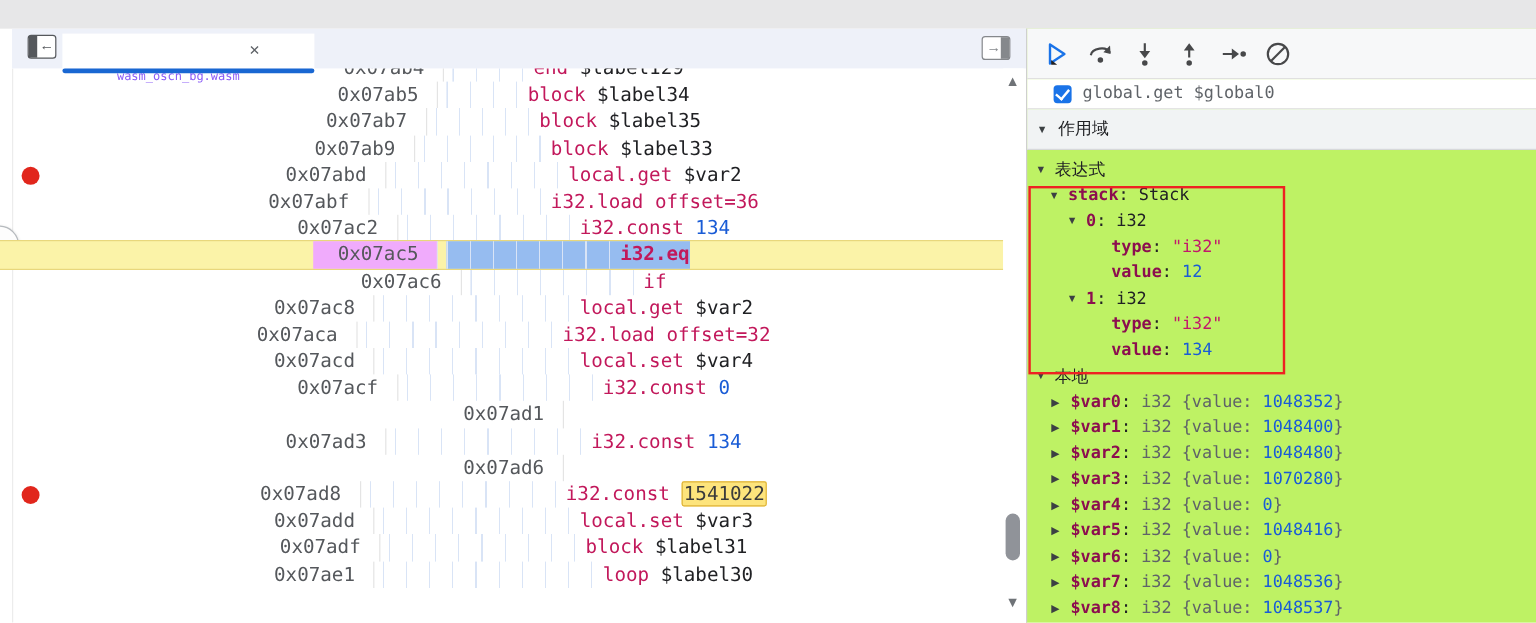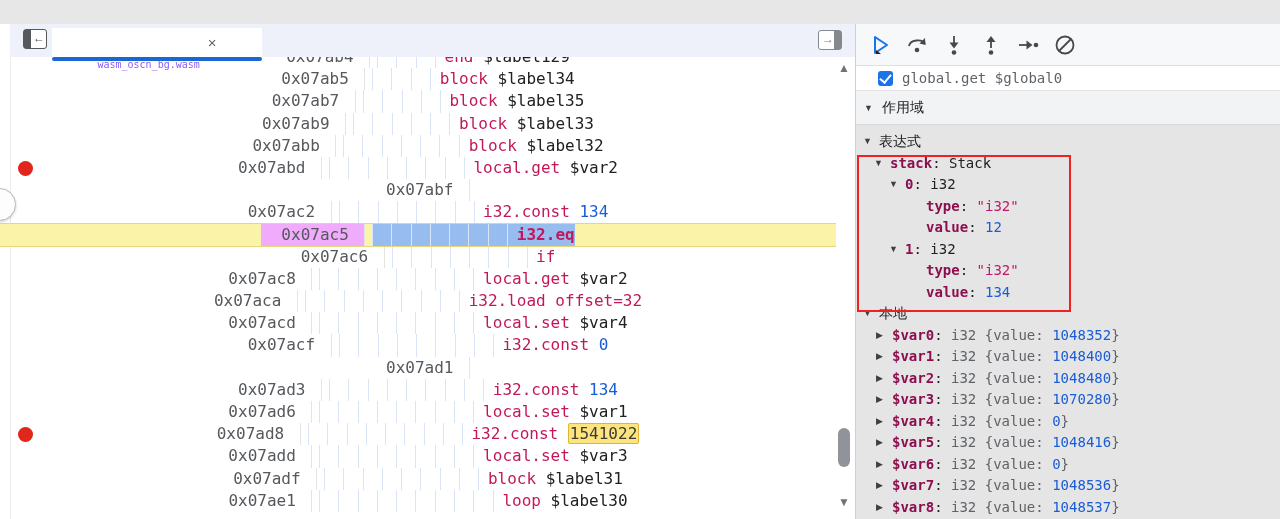--- a/index.html
+++ b/index.html
@@ -52,21 +52,21 @@
   .halfcircle { position:absolute; left:-17px; top:164px; width:33px; height:33px; border-radius:50%;
                 background:#fdfdfd; border:1px solid #b6babe; box-shadow:0 1px 3px rgba(0,0,0,.18); }
 
   
   .vscroll { position:absolute; right:2px; top:33px; width:17px; height:462px; background:#fff; }
   .vscroll .up { position:absolute; top:4px; left:2px; color:#6f7377; font-size:12px; }
   .vscroll .down { position:absolute; bottom:10px; left:2px; color:#6f7377; font-size:12px; }
   .vscroll .thumb { position:absolute; left:2px; top:371px; width:12px; height:39px; background:#909399; border-radius:6px; }
 
   
-  .sidebar { position:absolute; left:855px; top:24px; width:425px; height:495px; background:#e5e5e5;
+  .sidebar { position:absolute; left:855px; top:24px; width:425px; height:495px; background:#bef264;
              border-left:1px solid #cfcfcf; }
   .dbg-toolbar { height:42px; background:#f7f8f9; border-bottom:1px solid #e0e0e0;
                  display:flex; align-items:center; padding-left:12px; gap:13px; }
   .dbtn { width:24px; height:24px; display:flex; align-items:center; justify-content:center; }
   .bprow { height:25px; display:flex; align-items:center; padding-left:22px; gap:9px;
            border-bottom:1px solid #e4e4e4; background:#fff; }
   .cbox { width:15px; height:15px; background:#1a73e8; border-radius:3px; position:relative; flex:0 0 15px; }
   .cbox::after { content:""; position:absolute; left:4px; top:1px; width:5px; height:9px;
                  border:solid #fff; border-width:0 2px 2px 0; transform:rotate(40deg); }
   .bprow .lbl { font-family:"DejaVu Sans Mono", monospace; font-size:14px; color:#5f6368; }
@@ -111,33 +111,32 @@
       <span class="arr">→</span>
     </div>
 
     <div class="codearea">
       <div class="leftline"></div>
       <div class="code-rows">
           <div class="crow"><span class="addr">0x07ab4</span><span class="ccode"><span class="ind" style="width: 7ch;"></span><span class="kw">end</span> <span class="nm">$label129</span></span></div>
           <div class="crow"><span class="addr">0x07ab5</span><span class="ccode"><span class="ind" style="width: 7ch;"></span><span class="kw">block</span> <span class="nm">$label34</span></span></div>
           <div class="crow"><span class="addr">0x07ab7</span><span class="ccode"><span class="ind" style="width: 9ch;"></span><span class="kw">block</span> <span class="nm">$label35</span></span></div>
           <div class="crow"><span class="addr">0x07ab9</span><span class="ccode"><span class="ind" style="width: 11ch;"></span><span class="kw">block</span> <span class="nm">$label33</span></span></div>
-          <div class="crow"><span class="addr">0x07abb</span><span class="ccode"><span class="ind" style="width: 13ch;"></span><span class="kw">block</span> <span class="nm">$label32</span></span></div>
           <div class="crow"><span class="bpdot"></span><span class="addr">0x07abd</span><span class="ccode"><span class="ind" style="width: 15ch;"></span><span class="kw">local.get</span> <span class="nm">$var2</span></span></div>
-          <div class="crow"><span class="addr">0x07abf</span></div>
+          <div class="crow"><span class="addr">0x07abf</span><span class="ccode"><span class="ind" style="width: 15ch;"></span><span class="kw">i32.load offset=36</span></span></div>
           <div class="crow"><span class="addr">0x07ac2</span><span class="ccode"><span class="ind" style="width: 15ch;"></span><span class="kw">i32.const</span> <span class="num">134</span></span></div>
           <div class="crow current"><span class="addr">0x07ac5</span><span class="ccode"><span class="sel"><span class="ind" style="width: 15ch;"></span><span class="kw">i32.eq</span></span></span></div>
           <div class="crow"><span class="addr">0x07ac6</span><span class="ccode"><span class="ind" style="width: 15ch;"></span><span class="kw">if</span></span></div>
           <div class="crow"><span class="addr">0x07ac8</span><span class="ccode"><span class="ind" style="width: 17ch;"></span><span class="kw">local.get</span> <span class="nm">$var2</span></span></div>
           <div class="crow"><span class="addr">0x07aca</span><span class="ccode"><span class="ind" style="width: 17ch;"></span><span class="kw">i32.load offset=32</span></span></div>
           <div class="crow"><span class="addr">0x07acd</span><span class="ccode"><span class="ind" style="width: 17ch;"></span><span class="kw">local.set</span> <span class="nm">$var4</span></span></div>
           <div class="crow"><span class="addr">0x07acf</span><span class="ccode"><span class="ind" style="width: 17ch;"></span><span class="kw">i32.const</span> <span class="num">0</span></span></div>
           <div class="crow"><span class="addr">0x07ad1</span></div>
           <div class="crow"><span class="addr">0x07ad3</span><span class="ccode"><span class="ind" style="width: 17ch;"></span><span class="kw">i32.const</span> <span class="num">134</span></span></div>
-          <div class="crow"><span class="addr">0x07ad6</span><span class="ccode"><span class="ind" style="width: 17ch;"></span><span class="kw">local.set</span> <span class="nm">$var1</span></span></div>
+          <div class="crow"><span class="addr">0x07ad6</span></div>
           <div class="crow"><span class="bpdot"></span><span class="addr">0x07ad8</span><span class="ccode"><span class="ind" style="width: 17ch;"></span><span class="kw">i32.const</span> <span class="mark">1541022</span></span></div>
           <div class="crow"><span class="addr">0x07add</span><span class="ccode"><span class="ind" style="width: 17ch;"></span><span class="kw">local.set</span> <span class="nm">$var3</span></span></div>
           <div class="crow"><span class="addr">0x07adf</span><span class="ccode"><span class="ind" style="width: 17ch;"></span><span class="kw">block</span> <span class="nm">$label31</span></span></div>
           <div class="crow"><span class="addr">0x07ae1</span><span class="ccode"><span class="ind" style="width: 19ch;"></span><span class="kw">loop</span> <span class="nm">$label30</span></span></div>
         </div>
     </div>
     <div class="halfcircle"></div>
 
     <div class="vscroll">
       <span class="up">▲</span>

